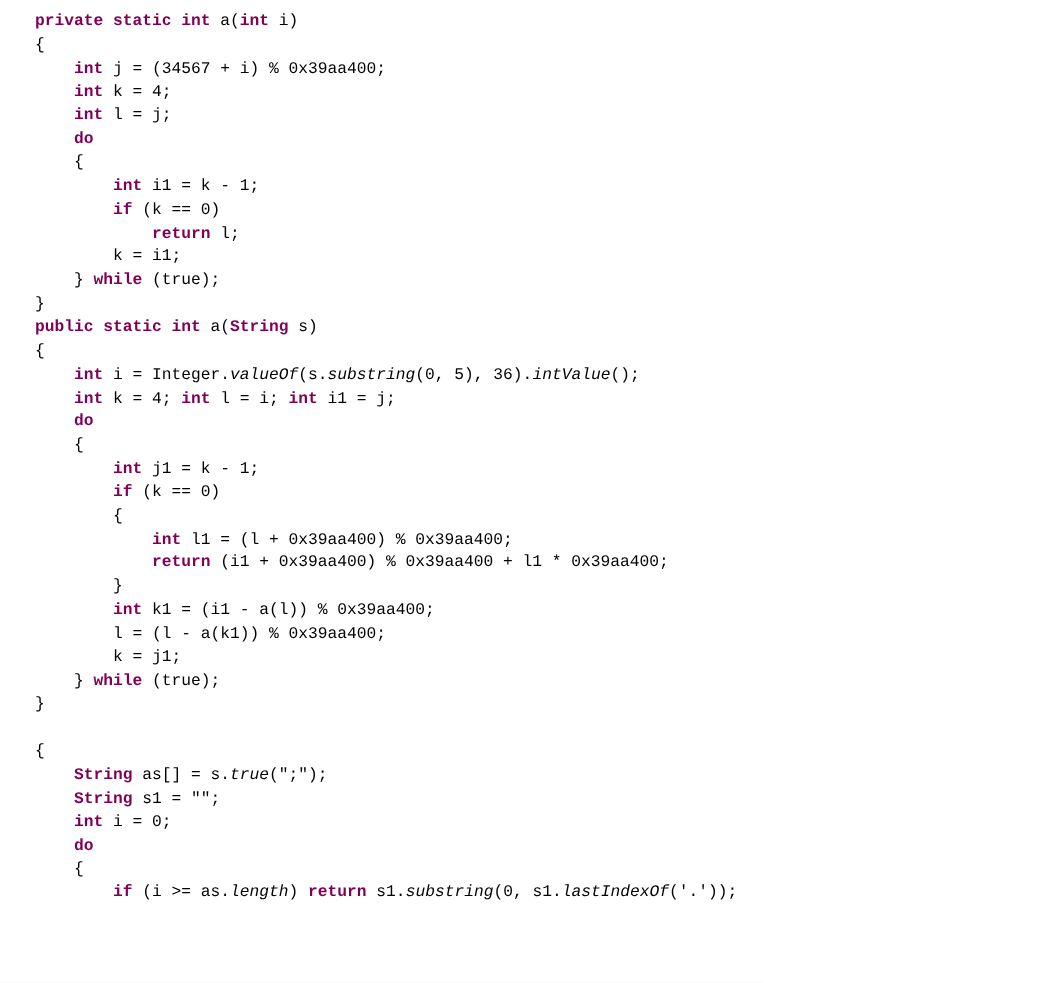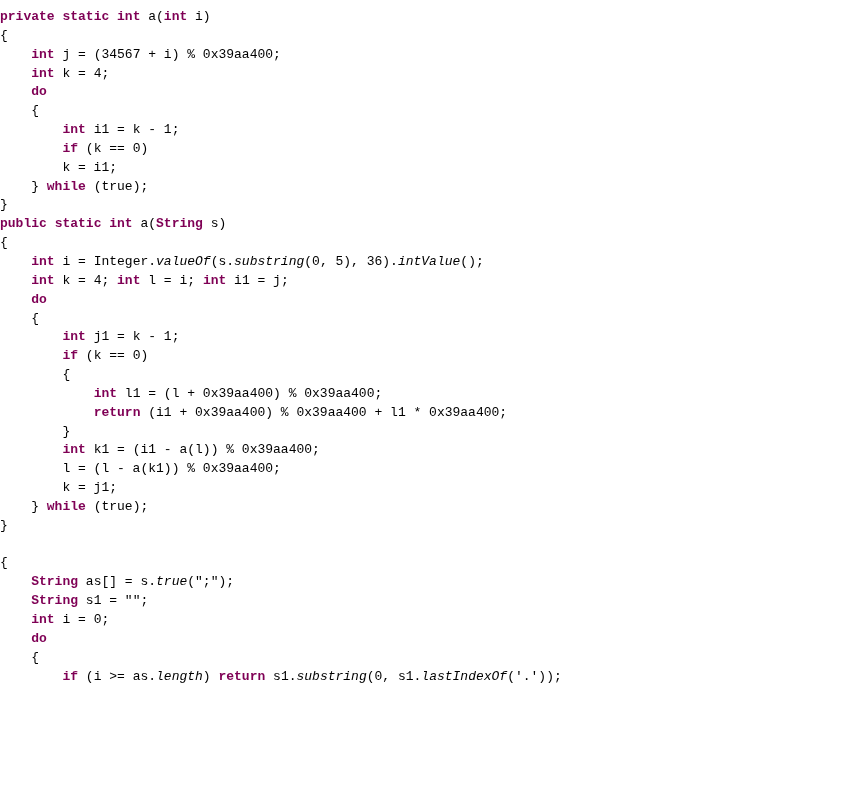--- a/index.html
+++ b/index.html
@@ -15,21 +15,21 @@
     }
     .code-container {
       background-color: #ffffff;
       padding: 8px 0;
       width: 847px;
       min-height: 786px;
       overflow: hidden;
     }
     .code-line {
       display: block;
-      padding: 0 0;
+      padding: 0 28px;
       white-space: pre;
       color: #000000;
       min-height: 17px;
     }
     .kw {
       color: #7f0055;
       font-weight: bold;
     }
     .italic-method {
       font-style: italic;
@@ -38,24 +38,26 @@
   </style>
 </head>
 <body>
 
 <div class="code-container">
   <div id="code-block">
       <span class="code-line"><span class="kw">private</span> <span class="kw">static</span> <span class="kw">int</span> a(<span class="kw">int</span> i)</span>
       <span class="code-line">{</span>
       <span class="code-line">    <span class="kw">int</span> j = (34567 + i) % 0x39aa400;</span>
       <span class="code-line">    <span class="kw">int</span> k = 4;</span>
+      <span class="code-line">    <span class="kw">int</span> l = j;</span>
       <span class="code-line">    <span class="kw">do</span></span>
       <span class="code-line">    {</span>
       <span class="code-line">        <span class="kw">int</span> i1 = k - 1;</span>
       <span class="code-line">        <span class="kw">if</span> (k == 0)</span>
+      <span class="code-line">            <span class="kw">return</span> l;</span>
       <span class="code-line">        k = i1;</span>
       <span class="code-line">    } <span class="kw">while</span> (true);</span>
       <span class="code-line">}</span>
       <span class="code-line"><span class="kw">public</span> <span class="kw">static</span> <span class="kw">int</span> a(<span class="kw">String</span> s)</span>
       <span class="code-line">{</span>
       <span class="code-line">    <span class="kw">int</span> i = Integer.<span class="italic-method">valueOf</span>(s.<span class="italic-method">substring</span>(0, 5), 36).<span class="italic-method">intValue</span>();</span>
       <span class="code-line">    <span class="kw">int</span> k = 4; <span class="kw">int</span> l = i; <span class="kw">int</span> i1 = j;</span>
       <span class="code-line">    <span class="kw">do</span></span>
       <span class="code-line">    {</span>
       <span class="code-line">        <span class="kw">int</span> j1 = k - 1;</span>

